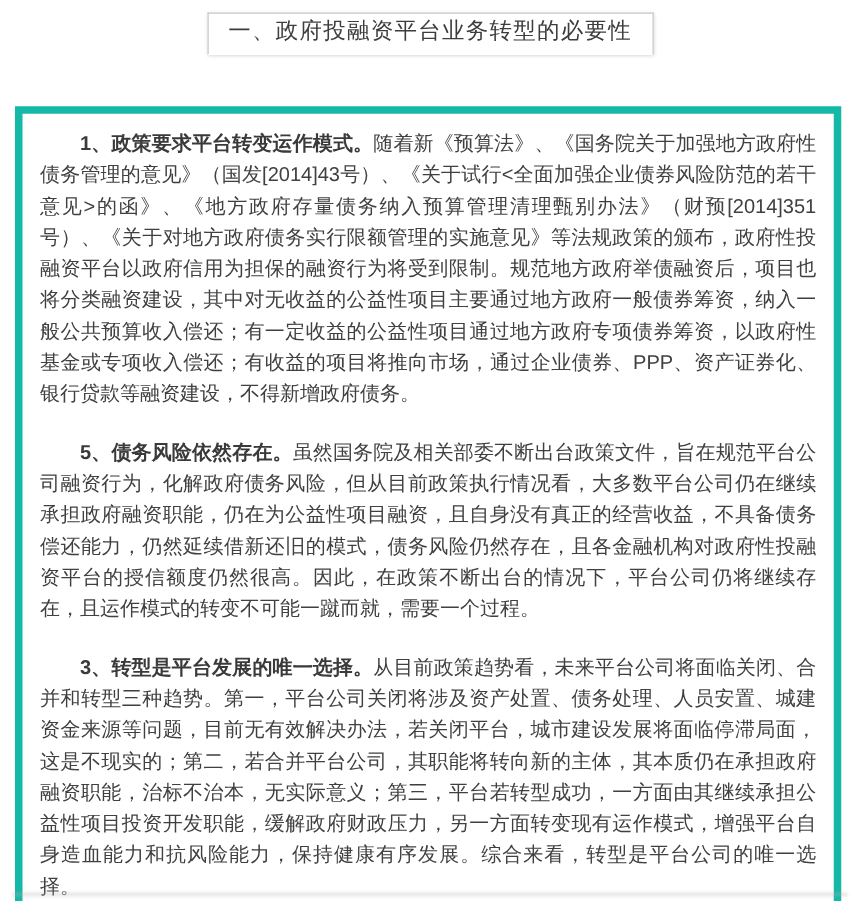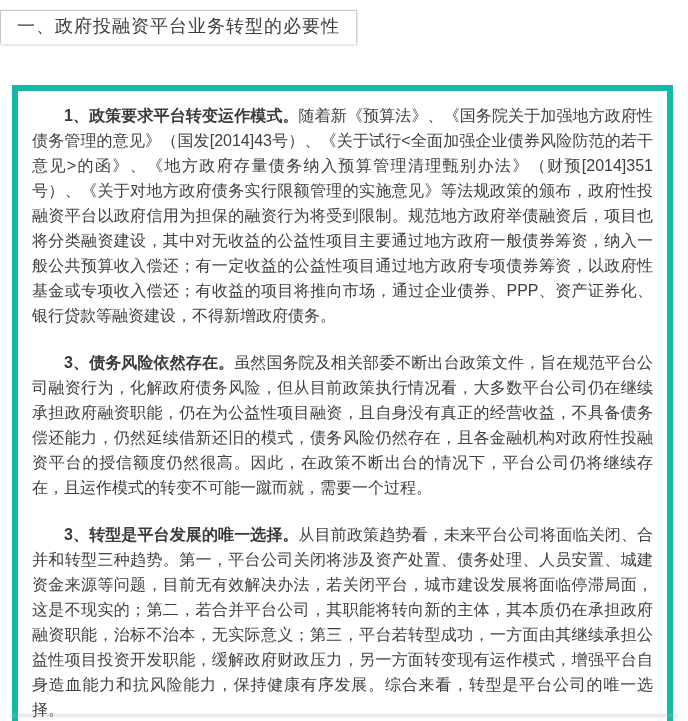--- a/index.html
+++ b/index.html
@@ -8,22 +8,23 @@
     background: #ffffff;
   }
   body {
     width: 688px;
     height: 721px;
     position: relative;
     overflow: hidden;
     font-family: "Liberation Sans", "DejaVu Sans", sans-serif;
   }
   .title-wrap {
-    text-align: left;
+    text-align: center;
     padding-top: 10px;
+    font-family: Liberation Mono, monospace;
   }
   .title-box {
     display: inline-block;
     border: 1px solid #c8c8c8;
     border-bottom: 1px solid #ffffff;
     box-shadow: 0 1px 3px rgba(0,0,0,0.18);
     padding: 5px 16px 6px;
     font-size: 18px;
     letter-spacing: 1px;
     color: #3d3d3d;
@@ -68,20 +69,20 @@
 
 <div class="title-wrap">
   <div class="title-box">一、政府投融资平台业务转型的必要性</div>
 </div>
 
 <div class="content-box">
   <p>
     <strong>1、政策要求平台转变运作模式。</strong><span>随着新《预算法》、《国务院关于加强地方政府性债务管理的意见》（国发[2014]43号）、《关于试行&lt;全面加强企业债券风险防范的若干意见&gt;的函》、《地方政府存量债务纳入预算管理清理甄别办法》（财预[2014]351号）、《关于对地方政府债务实行限额管理的实施意见》等法规政策的颁布，政府性投融资平台以政府信用为担保的融资行为将受到限制。规范地方政府举债融资后，项目也将分类融资建设，其中对无收益的公益性项目主要通过地方政府一般债券筹资，纳入一般公共预算收入偿还；有一定收益的公益性项目通过地方政府专项债券筹资，以政府性基金或专项收入偿还；有收益的项目将推向市场，通过企业债券、PPP、资产证券化、银行贷款等融资建设，不得新增政府债务。</span>
   </p>
   <p>
-    <strong>3、债务风险依然存在。</strong><span>虽然国务院及相关部委不断出台政策文件，旨在规范平台公司融资行为，化解政府债务风险，但从目前政策执行情况看，大多数平台公司仍在继续承担政府融资职能，仍在为公益性项目融资，且自身没有真正的经营收益，不具备债务偿还能力，仍然延续借新还旧的模式，债务风险仍然存在，且各金融机构对政府性投融资平台的授信额度仍然很高。因此，在政策不断出台的情况下，平台公司仍将继续存在，且运作模式的转变不可能一蹴而就，需要一个过程。</span>
+    <strong>5、债务风险依然存在。</strong><span>虽然国务院及相关部委不断出台政策文件，旨在规范平台公司融资行为，化解政府债务风险，但从目前政策执行情况看，大多数平台公司仍在继续承担政府融资职能，仍在为公益性项目融资，且自身没有真正的经营收益，不具备债务偿还能力，仍然延续借新还旧的模式，债务风险仍然存在，且各金融机构对政府性投融资平台的授信额度仍然很高。因此，在政策不断出台的情况下，平台公司仍将继续存在，且运作模式的转变不可能一蹴而就，需要一个过程。</span>
   </p>
   <p>
     <strong>3、转型是平台发展的唯一选择。</strong><span>从目前政策趋势看，未来平台公司将面临关闭、合并和转型三种趋势。第一，平台公司关闭将涉及资产处置、债务处理、人员安置、城建资金来源等问题，目前无有效解决办法，若关闭平台，城市建设发展将面临停滞局面，这是不现实的；第二，若合并平台公司，其职能将转向新的主体，其本质仍在承担政府融资职能，治标不治本，无实际意义；第三，平台若转型成功，一方面由其继续承担公益性项目投资开发职能，缓解政府财政压力，另一方面转变现有运作模式，增强平台自身造血能力和抗风险能力，保持健康有序发展。综合来看，转型是平台公司的唯一选择。</span>
   </p>
 </div>
 
 <div class="page-bottom-shadow"></div>
 
 </body></html>

